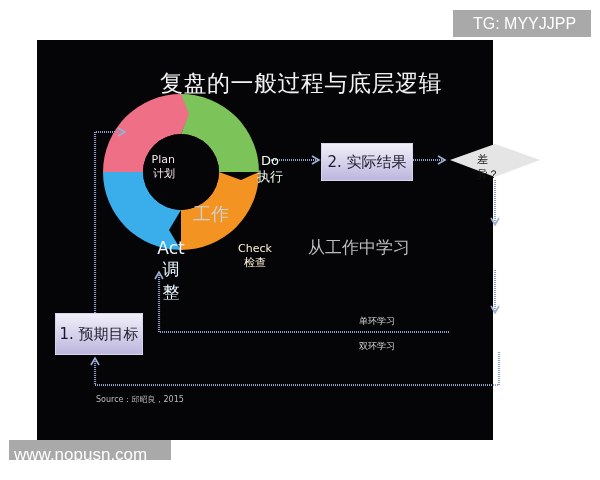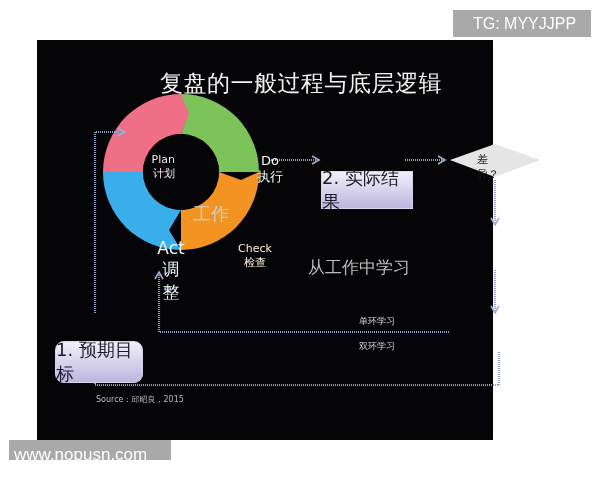--- a/index.html
+++ b/index.html
@@ -2,22 +2,22 @@
 <html><head>
 <meta charset="utf-8">
 <style>
   html, body { margin:0; padding:0; }
   body { width:600px; height:480px; background:#ffffff; position:relative; overflow:hidden;
          font-family:"DejaVu Sans", sans-serif; }
   .slide { position:absolute; left:37px; top:40px; width:456px; height:400px; background:#050508; }
   .title { position:absolute; left:0; width:528px; top:28px; text-align:center; color:#f2f2f2;
            font-size:23px; letter-spacing:0.5px; }
   .box { position:absolute; background:linear-gradient(#f1eff9,#bdb6de); border:1px solid #d8d4ee;
-         color:#1a1a2a; font-size:18px; display:flex; align-items:center; justify-content:center;
-         box-sizing:border-box;margin-top:28px; }
+         color:#1a1a2a; font-size:15px; display:flex; align-items:center; justify-content:center;
+         box-sizing:border-box; }
   .label { position:absolute; color:#d6d6d6; font-size:9px; }
   .wm { position:absolute; background:#a9a9a9; color:#ffffff; font-family:"Liberation Sans", sans-serif; }
   svg { position:absolute; left:0; top:0; }
 </style>
 </head>
 <body>
 
 <div class="slide">
   <div class="title">复盘的一般过程与底层逻辑</div>
 
@@ -61,24 +61,24 @@
   <div class="label" style="left:198px;top:202px;font-size:11px;color:#fff3d6;text-align:center;width:40px;">
     <div>Check</div>
       <div>检查</div>
   </div>
   <div class="label" style="left:119px;top:198px;font-size:17px;color:#eaf8ff;text-align:center;width:30px;">
     <div>Act</div>
       <div>调整</div>
   </div>
   <div class="label" style="left:156px;top:162px;font-size:18px;color:#cfcfcf;">工作</div>
 
-  <div class="box" style="left:18px;top:273px;width:88px;height:42px;border-radius:9px;">1. 预期目标</div>
+  <div class="box" style="left:18px;top:273px;width:88px;height:42px;">1. 预期目标</div>
   <div class="box" style="left:284px;top:103px;width:92px;height:38px;">2. 实际结果</div>
   <div class="label" style="left:440px;top:112px;font-size:11px;color:#1a1a1a;">差异？</div>
 
-  <div class="label" style="left:271px;top:216px;font-size:17px;color:#bdbdbd;">从工作中学习</div>
+  <div class="label" style="left:271px;top:196px;font-size:17px;color:#bdbdbd;">从工作中学习</div>
   <div class="label" style="left:322px;top:275px;">单环学习</div>
   <div class="label" style="left:322px;top:300px;">双环学习</div>
   <div class="label" style="left:59px;top:354px;font-size:8px;color:#bbbbbb;">Source：邱昭良，2015</div>
 </div>
 
 <div class="wm" style="left:453px;top:10px;width:138px;height:27px;font-size:16px;line-height:27px;padding-left:20px;box-sizing:border-box;">TG: MYYJJPP</div>
 <div class="wm" style="left:9px;top:440px;width:162px;height:20px;font-size:17px;line-height:30px;padding-left:5px;box-sizing:border-box;">www.nopusn.com</div>
 
 </body></html>

